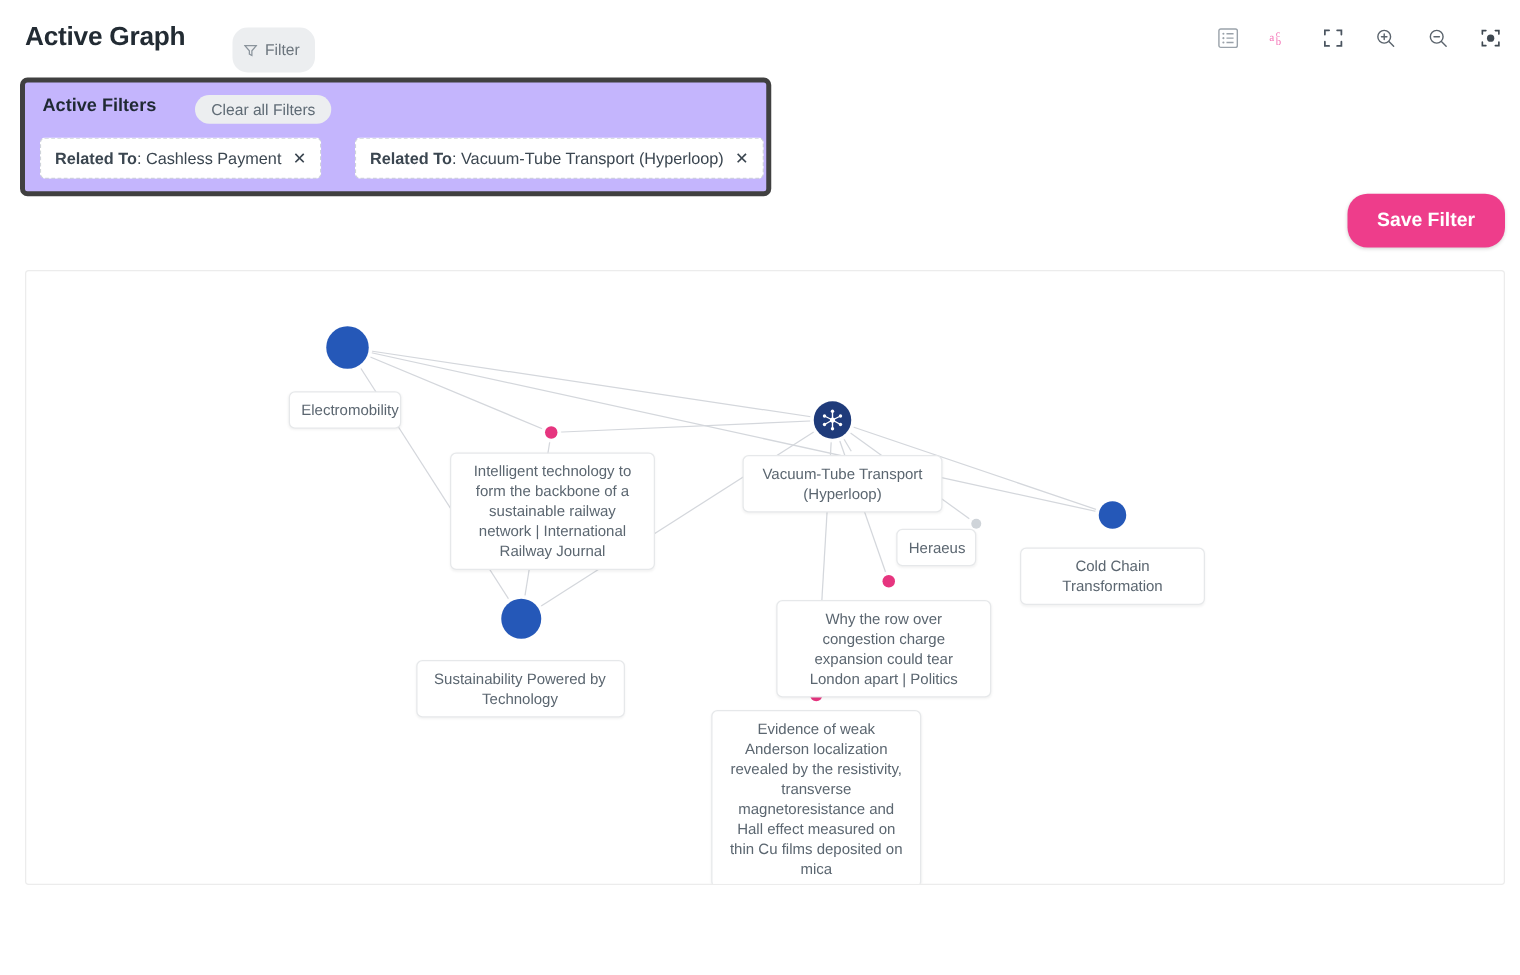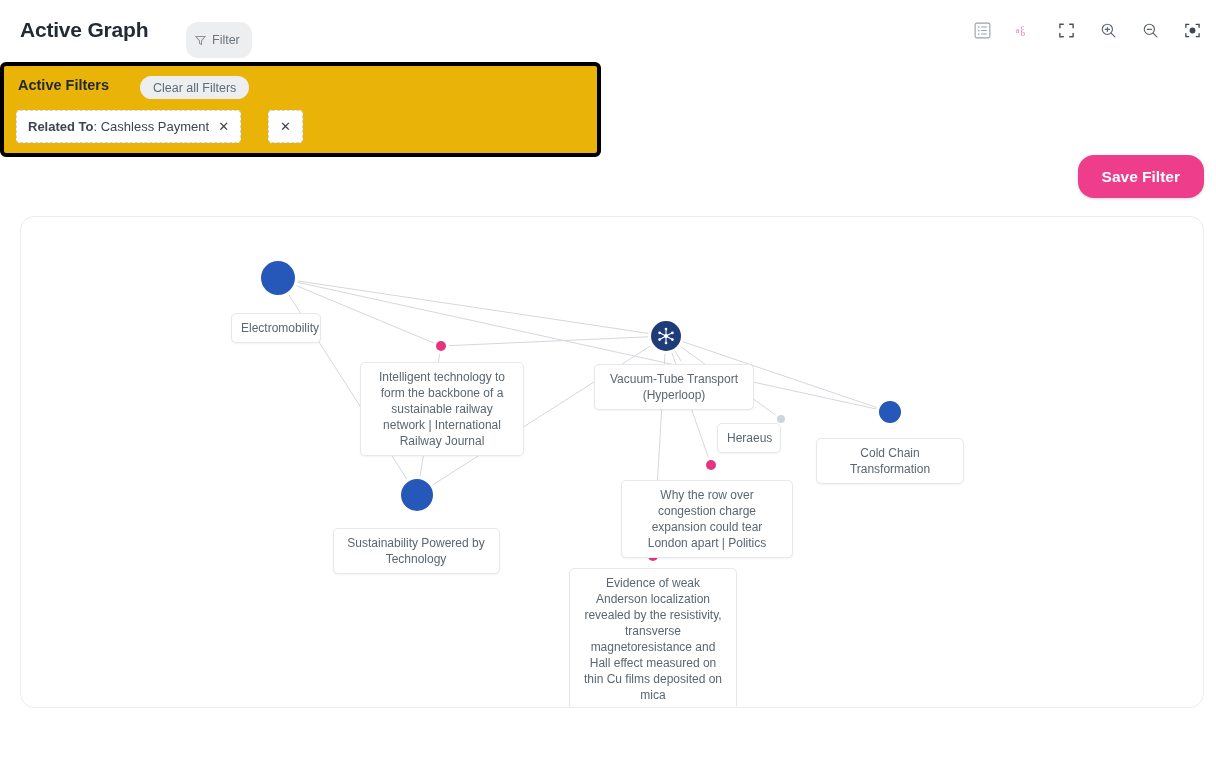--- a/index.html
+++ b/index.html
@@ -31,25 +31,25 @@
   .funnel { width: 11px; height: 11px; display:block; }
 
   .toolbar {
     position: absolute; right: 14px; top: 20px;
     display: flex; align-items: center; gap: 22px;
   }
   .tb-btn { width: 20px; height: 20px; display:flex; align-items:center; justify-content:center; cursor:pointer; }
 
   
   .filters-panel {
-    position: absolute; left: 0; top: 62px;
+    position: absolute; left: 16px; top: 62px;
     width: 601px; height: 95px;
-    border: 4px solid #000000;
+    border: 4px solid #404040;
     border-radius: 6px;
-    background: #eab308;
+    background: #c4b5fd;
   }
   .af-title {
     position: absolute; left: 14px; top: 11px;
     font-size: 14.5px; font-weight: bold; color: #1f2933;
   }
   .clear-all {
     position: absolute; left: 136px; top: 10px;
     height: 23px; padding: 0 13px;
     border-radius: 12px; background: #eceef0;
     display: flex; align-items: center;
@@ -78,21 +78,21 @@
     font-family: "Liberation Sans", sans-serif;
     cursor: pointer;
     box-shadow: 0 1px 3px rgba(0,0,0,.16);
     display:flex; align-items:center; justify-content:center;
   }
 
   
   .canvas {
     position: absolute; left: 20px; top: 216px;
     width: 1184px; height: 492px;
-    border: 1px solid #ececec; border-radius: 14px;
+    border: 1px solid #ececec; border-radius: 3px;
     background: #fff; overflow: hidden;
   }
   .canvas svg { position: absolute; left: 0; top: 0; }
 
   .node-label {
     position: absolute;
     background: #fff;
     border: 1px solid #e6e8ea;
     border-radius: 5px;
     box-shadow: 0 1px 2px rgba(0,0,0,.05);
@@ -168,20 +168,21 @@
     <div class="af-title">Active Filters</div>
     <div class="clear-all">
       <span>Clear all Filters</span>
     </div>
     <div class="chips">
       <div class="chip">
         <span><b>Related To</b><span>: </span><span class="chip-text">Cashless Payment</span></span>
         <span class="chip-x">✕</span>
       </div>
       <div class="chip">
+        <span><b>Related To</b><span>: </span><span class="chip-text">Vacuum-Tube Transport (Hyperloop)</span></span>
         <span class="chip-x">✕</span>
       </div>
     </div>
   </div>
 
   <button class="save-filter">Save Filter</button>
 
   <div class="canvas">
     <svg id="graph-svg" width="1184" height="492">
         <line x1="257" y1="61" x2="645" y2="119" stroke="#d4d7dc" stroke-width="1"></line>

